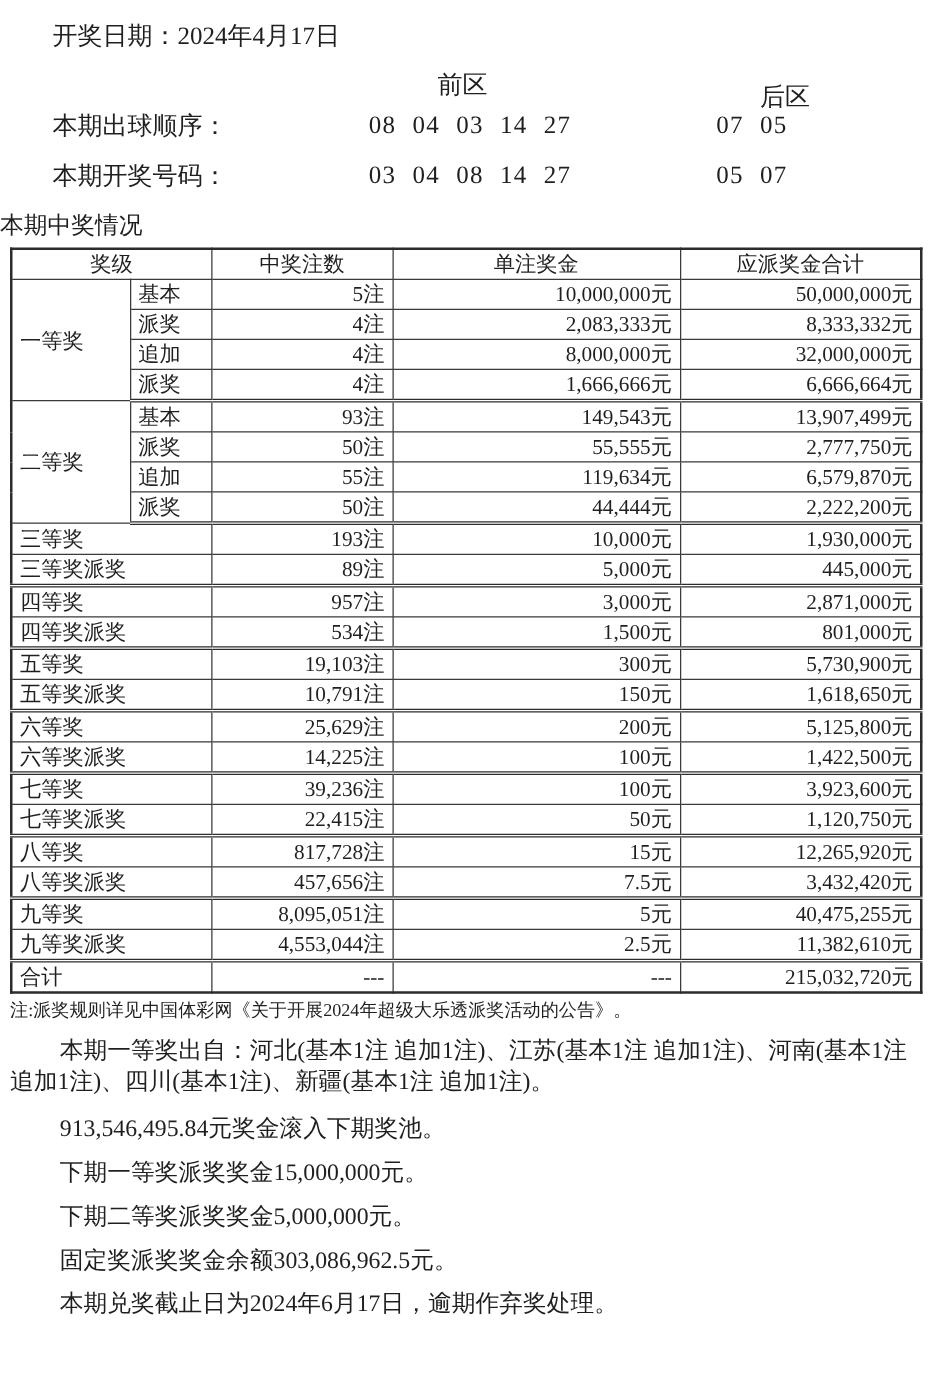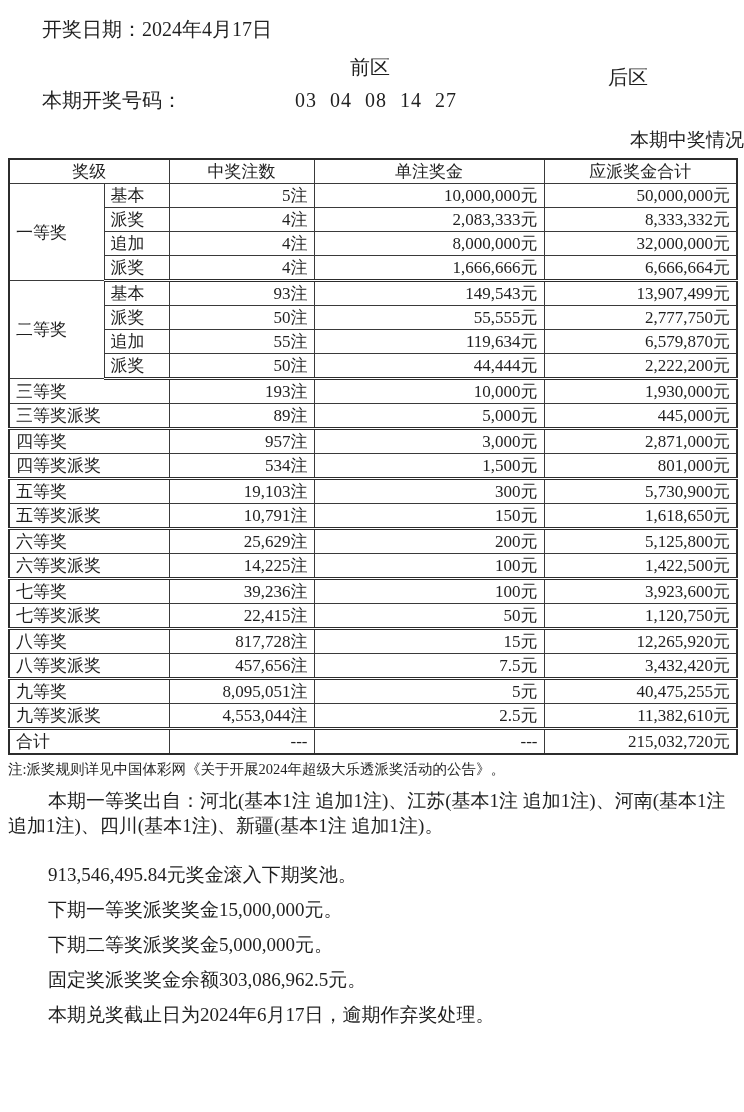--- a/index.html
+++ b/index.html
@@ -63,21 +63,21 @@
     width: 110px;
     text-align: center;
     margin-top: 20px;
   }
   .nums {
     word-spacing: 7px;
     letter-spacing: 1px;
   }
   
   .table-title {
-    text-align: right;
+    text-align: left;
     font-size: 19px;
     margin: 7px 0 5px 0;
   }
   table.prize {
     border-collapse: collapse;
     table-layout: fixed;
     width: 728px;
     margin-left: 8px;
     font-size: 17px;
     border: 2px solid #2c2c2c;
@@ -101,42 +101,48 @@
     margin: 5px 0 1px 8px;
     font-size: 14.5px;
     line-height: 18px;
   }
   .para {
     margin: 10px 6px 0 8px;
     text-indent: 2.1em;
     font-size: 19px;
     line-height: 25px;
   }
-  .para.gap { margin-top: 24px; }
+  .para.gap { margin-top: 13px; }
 </style>
 </head>
 <body>
 
 <div class="top-block">
   <div class="top-line">开奖日期：2024年4月17日</div>
 </div>
 
 <div class="draw-grid">
   <div class="zone-row">
     <div class="dg-label"></div>
     <div class="dg-front">
       <span class="zone-box-front">前区</span>
     </div>
     <div class="dg-back">
       <span class="zone-box-back">后区</span>
     </div>
   </div>
   <div class="num-row">
+    <div class="dg-label">本期出球顺序：</div>
+    <div class="dg-front nums">08 04 03 14 27</div>
+    <div class="dg-back nums">07 05</div>
+  </div>
+  <div class="num-row">
     <div class="dg-label">本期开奖号码：</div>
     <div class="dg-front nums">03 04 08 14 27</div>
+    <div class="dg-back nums">05 07</div>
   </div>
 </div>
 
 <div class="table-title">本期中奖情况</div>
 
 <table class="prize">
   <colgroup>
     <col style="width:95px">
       <col style="width:65px">
       <col style="width:145px">

